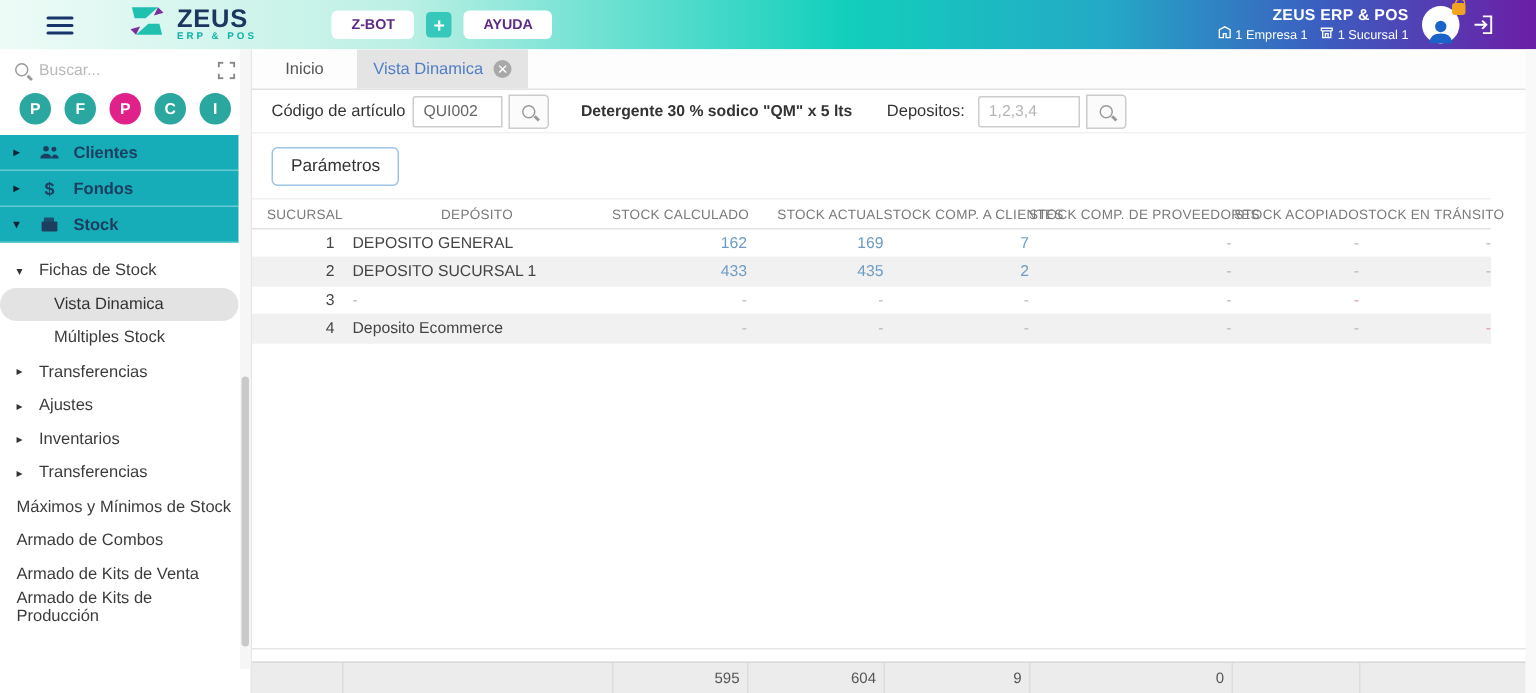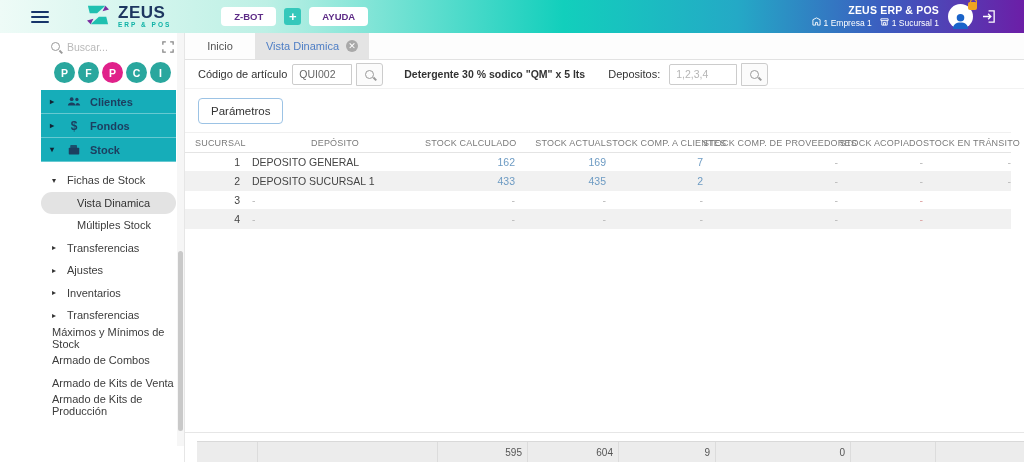--- a/index.html
+++ b/index.html
@@ -32,21 +32,21 @@
                 border-radius:2px; }
   .badge-lock::before { content:""; position:absolute; top:-3px; left:2px; width:5px; height:4px;
                 border:1.3px solid #f0a420; border-bottom:none; border-radius:3px 3px 0 0; }
   .logout { cursor:pointer; display:flex; margin-right:4px; }
 
   
   .bodyrow { display:flex; height:429px; }
 
   
   .sidebar { width:196px; position:relative; display:flex; flex-direction:column; background:#fff;
-             border-right:1px solid #e6e6e6;padding-left:41px; }
+             border-right:1px solid #e6e6e6; }
   .side-search { height:25px; display:flex; align-items:center; gap:7px; padding:2px 10px 0; }
   .mag { width:9px; height:9px; border:1.5px solid #9a9a9a; border-radius:50%; position:relative; flex:none; }
   .mag::after { content:""; position:absolute; width:4px; height:1.5px; background:#9a9a9a;
                 transform:rotate(45deg); right:-4px; bottom:-2px; }
   .search-input { border:none; outline:none; font-size:10.5px; color:#888; width:88px;
                   font-family:inherit; background:transparent; }
   .search-input::placeholder { color:#b9b9b9; }
   .expand-icon { margin-left:auto; cursor:pointer; display:flex; }
   .quick-icons { display:flex; justify-content:space-between; padding:4px 13px 7px; }
   .qicon { width:21px; height:21px; border-radius:50%; color:#fff; font-size:10.5px; font-weight:bold;
@@ -103,21 +103,21 @@
           border-bottom:1px solid #f1f1f1; font-size:10.5px; cursor:pointer; }
   .trow.alt { background:#f1f1f1; }
   .cell { text-align:right; color:#444; }
   .cell:nth-child(1) { padding-right:5px; }
   .cell:nth-child(2) { text-align:left; padding-left:7px; }
   .num { color:#6d9bc3; }
   .dash { color:#b9b9b9; }
   .dash-red { color:#dc9f9f; }
 
   .pre-foot-line { position:absolute; left:0; right:0; bottom:29px; border-top:1px solid #e6e6e6; }
-  .gfoot { position:absolute; left:12px; right:0; bottom:0; height:21px; display:grid;
+  .gfoot { position:absolute; left:0; right:0; bottom:0; height:21px; display:grid;
            grid-template-columns:var(--cols); padding-right:30px; background:#ececec;
            border-top:1px solid #d9d9d9; font-size:10px; color:#555; }
   .fcell { border-left:1px solid #dcdcdc; height:100%; display:flex; align-items:center;
            justify-content:flex-end; padding-right:5px; }
   .fcell:first-child { border-left:none; }
   .content-scroll { position:absolute; right:0; top:0; bottom:0; width:7px; background:#f9f9f9; }
 </style>
 </head>
 <body>
 
@@ -343,20 +343,21 @@
               <div class="cell">3</div>
               <div class="cell dash">-</div>
               <div class="cell dash">-</div>
               <div class="cell dash">-</div>
               <div class="cell dash">-</div>
               <div class="cell dash">-</div>
               <div class="cell dash-red">-</div>
             </div>
             <div class="trow alt">
               <div class="cell">4</div>
+              <div class="cell">Deposito Ecommerce</div>
               <div class="cell dash">-</div>
               <div class="cell dash">-</div>
               <div class="cell dash">-</div>
               <div class="cell dash">-</div>
               <div class="cell dash">-</div>
               <div class="cell dash-red">-</div>
             </div>
           </div>
       </div>
 

